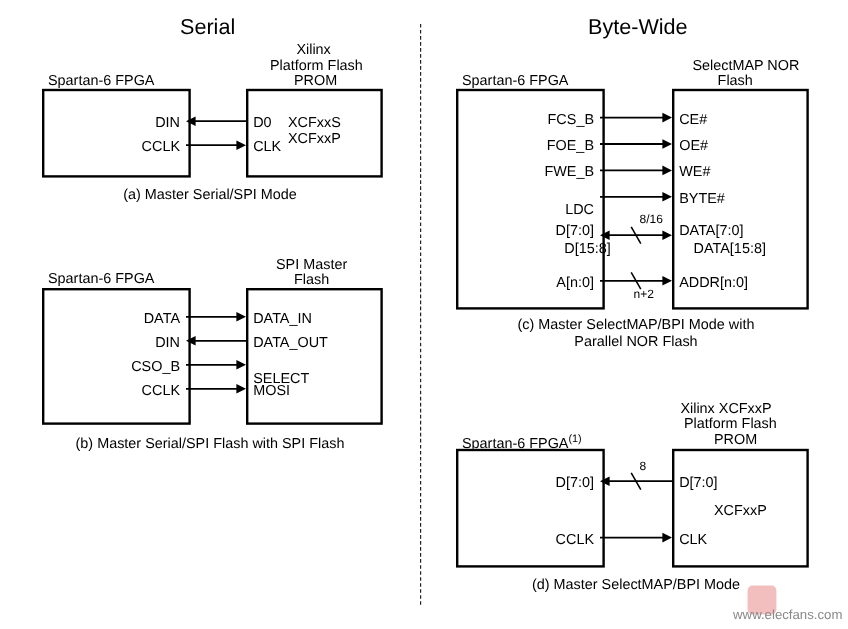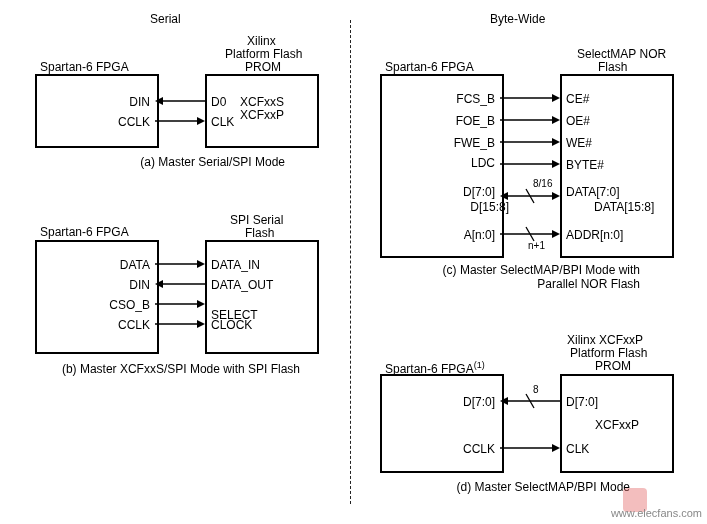--- a/index.html
+++ b/index.html
@@ -9,21 +9,21 @@
     font-size: 12px;
     color: #000;
     background: #fff;
     width: 707px;
     height: 524px;
     position: relative;
     overflow: hidden;
   }
   .col-header {
     position: absolute;
-    font-size: 12px;
+    font-size: 18px;
     top: 12px;
   }
   .vdash {
     position: absolute;
     left: 350px;
     top: 20px;
     bottom: 20px;
     border-left: 1.5px dashed #222;
   }
   .box {
@@ -32,21 +32,21 @@
     background: #fff;
   }
   .lbl {
     position: absolute;
     white-space: nowrap;
   }
   .pin-r { text-align: right; position:absolute;}
   .pin-l { text-align: left; position:absolute;}
   .cap {
     position: absolute;
-    text-align: right;
+    text-align: center;
   }
   svg.arrow {
     position: absolute;
     overflow: visible;
   }
   .watermark {
     position: absolute;
     right:5px; bottom:5px;
     font-size:11px; color:#888;
   }
@@ -90,66 +90,66 @@
 
 <div class="cap" style="left:65px; top:155px; width:220px">(a) Master Serial/SPI Mode</div>
 
 <div class="lbl" style="left:40px; top:225px">Spartan-6 FPGA</div>
 <div class="box" style="left:35px; top:240px; width:120px; height:110px"></div>
 <div class="pin-r" style="left:85px; top:258px; width:65px">DATA</div>
 <div class="pin-r" style="left:85px; top:278px; width:65px">DIN</div>
 <div class="pin-r" style="left:85px; top:298px; width:65px">CSO_B</div>
 <div class="pin-r" style="left:85px; top:318px; width:65px">CCLK</div>
 
-<div class="lbl" style="left:230px; top:213px">SPI Serial</div>
+<div class="lbl" style="left:230px; top:213px">SPI Master</div>
 <div class="lbl" style="left:245px; top:226px">Flash</div>
 <div class="box" style="left:205px; top:240px; width:110px; height:110px"></div>
 <div class="pin-l" style="left:211px; top:258px">DATA_IN</div>
 <div class="pin-l" style="left:211px; top:278px">DATA_OUT</div>
 <div class="pin-l" style="left:211px; top:308px">SELECT</div>
-<div class="pin-l" style="left:211px; top:318px">CLOCK</div>
+<div class="pin-l" style="left:211px; top:318px">MOSI</div>
 
 <svg class="arrow" style="left:155px; top:263px" width="50" height="2">
   <line x1="0" y1="1" x2="44" y2="1" stroke="#000" stroke-width="1.5"></line>
     <polygon points="50,1 42,-3 42,5" fill="#000"></polygon>
 </svg>
 <svg class="arrow" style="left:155px; top:283px" width="50" height="2">
   <line x1="50" y1="1" x2="6" y2="1" stroke="#000" stroke-width="1.5"></line>
     <polygon points="0,1 8,-3 8,5" fill="#000"></polygon>
 </svg>
 <svg class="arrow" style="left:155px; top:303px" width="50" height="2">
   <line x1="0" y1="1" x2="44" y2="1" stroke="#000" stroke-width="1.5"></line>
     <polygon points="50,1 42,-3 42,5" fill="#000"></polygon>
 </svg>
 <svg class="arrow" style="left:155px; top:323px" width="50" height="2">
   <line x1="0" y1="1" x2="44" y2="1" stroke="#000" stroke-width="1.5"></line>
     <polygon points="50,1 42,-3 42,5" fill="#000"></polygon>
 </svg>
 
-<div class="cap" style="left:50px; top:362px; width:250px">(b) Master XCFxxS/SPI Mode with SPI Flash</div>
+<div class="cap" style="left:50px; top:362px; width:250px">(b) Master Serial/SPI Flash with SPI Flash</div>
 
 <div class="lbl" style="left:385px; top:60px">Spartan-6 FPGA</div>
 <div class="box" style="left:380px; top:74px; width:120px; height:180px"></div>
 <div class="pin-r" style="left:430px; top:92px; width:65px">FCS_B</div>
 <div class="pin-r" style="left:430px; top:114px; width:65px">FOE_B</div>
 <div class="pin-r" style="left:430px; top:136px; width:65px">FWE_B</div>
-<div class="pin-r" style="left:430px; top:156px; width:65px">LDC</div>
+<div class="pin-r" style="left:430px; top:167px; width:65px">LDC</div>
 <div class="pin-r" style="left:430px; top:185px; width:65px">D[7:0]</div>
 <div class="pin-r" style="left:444px; top:200px; width:65px">D[15:8]</div>
 <div class="pin-r" style="left:430px; top:228px; width:65px">A[n:0]</div>
 
 <div class="lbl" style="left:577px; top:47px">SelectMAP NOR</div>
 <div class="lbl" style="left:598px; top:60px">Flash</div>
 <div class="box" style="left:560px; top:74px; width:110px; height:180px"></div>
 <div class="pin-l" style="left:566px; top:92px">CE#</div>
 <div class="pin-l" style="left:566px; top:114px">OE#</div>
 <div class="pin-l" style="left:566px; top:136px">WE#</div>
 <div class="pin-l" style="left:566px; top:158px">BYTE#</div>
 <div class="pin-l" style="left:566px; top:185px">DATA[7:0]</div>
-<div class="pin-l" style="left:594px; top:200px">DATA[15:8]</div>
+<div class="pin-l" style="left:578px; top:200px">DATA[15:8]</div>
 <div class="pin-l" style="left:566px; top:228px">ADDR[n:0]</div>
 
 <svg class="arrow" style="left:500px; top:97px" width="60" height="2">
     <line x1="0" y1="1" x2="54" y2="1" stroke="#000" stroke-width="1.5"></line>
     <polygon points="60,1 52,-3 52,5" fill="#000"></polygon>
   </svg>
 <svg class="arrow" style="left:500px; top:119px" width="60" height="2">
     <line x1="0" y1="1" x2="54" y2="1" stroke="#000" stroke-width="1.5"></line>
     <polygon points="60,1 52,-3 52,5" fill="#000"></polygon>
   </svg>
@@ -166,21 +166,21 @@
   <polygon points="0,1 8,-3 8,5" fill="#000"></polygon>
     <polygon points="60,1 52,-3 52,5" fill="#000"></polygon>
   <line x1="26" y1="-6" x2="34" y2="8" stroke="#000" stroke-width="1.3"></line>
 </svg>
 <div class="lbl" style="left:533px; top:178px; font-size:10px">8/16</div>
 <svg class="arrow" style="left:500px; top:233px" width="60" height="10">
   <line x1="0" y1="1" x2="54" y2="1" stroke="#000" stroke-width="1.5"></line>
     <polygon points="60,1 52,-3 52,5" fill="#000"></polygon>
   <line x1="26" y1="-6" x2="34" y2="8" stroke="#000" stroke-width="1.3"></line>
 </svg>
-<div class="lbl" style="left:528px; top:240px; font-size:10px">n+1</div>
+<div class="lbl" style="left:528px; top:240px; font-size:10px">n+2</div>
 
 <div class="cap" style="left:420px; top:263px; width:220px">(c) Master SelectMAP/BPI Mode with Parallel NOR Flash</div>
 
 <div class="lbl" style="left:385px; top:360px"><span>Spartan-6 FPGA</span><sup style="font-size:9px">(1)</sup></div>
 <div class="box" style="left:380px; top:374px; width:120px; height:95px"></div>
 <div class="pin-r" style="left:430px; top:395px; width:65px">D[7:0]</div>
 <div class="pin-r" style="left:430px; top:442px; width:65px">CCLK</div>
 
 <div class="lbl" style="left:567px; top:333px">Xilinx XCFxxP</div>
 <div class="lbl" style="left:570px; top:346px">Platform Flash</div>

